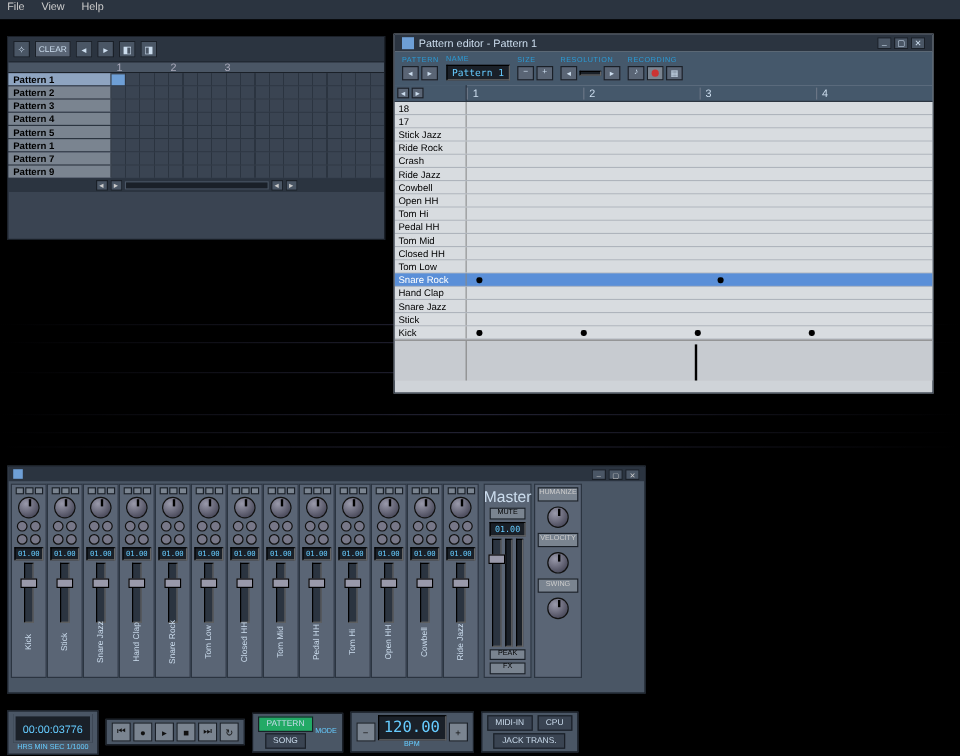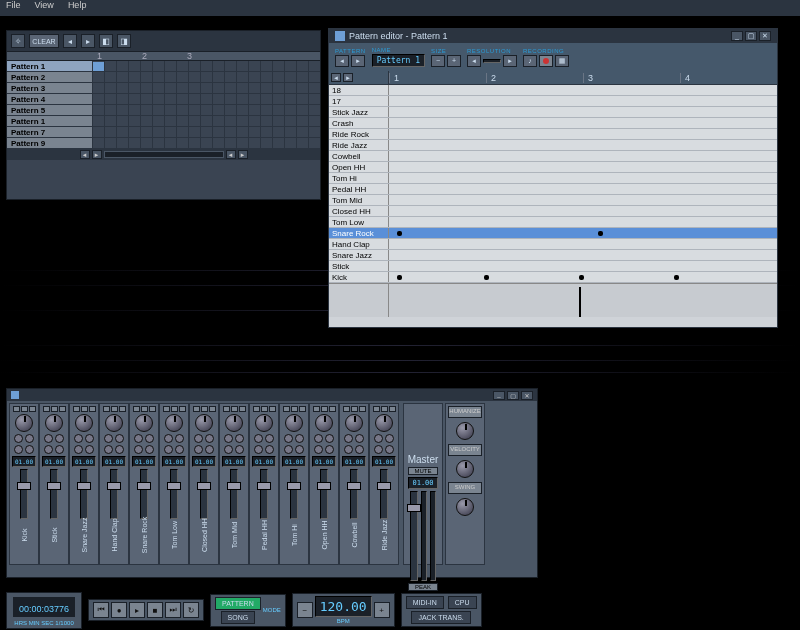--- a/index.html
+++ b/index.html
@@ -66,21 +66,21 @@
   .sb{width:7px;height:6px;background:#7a8490;border:1px solid #1a2028;}
   .knob{width:18px;height:18px;border-radius:50%;background:radial-gradient(circle at 35% 30%,#99a,#334);border:1px solid #111;position:relative;}
   .knob::after{content:'';position:absolute;width:2px;height:6px;background:#000;top:1px;left:8px;}
   .small-knob{width:9px;height:9px;border-radius:50%;background:#778;border:1px solid #111;}
   .knob-row{display:flex;gap:2px;}
   .strip-lcd{background:#1a2028;color:#6cf;font-family:monospace;font-size:6px;width:24px;text-align:center;padding:1px 0;border:1px inset #111;}
   .fader-slot{width:8px;height:50px;background:#2b3440;border:1px inset #111;position:relative;}
   .fader{position:absolute;width:14px;height:8px;background:#99a;border:1px solid #000;left:-4px;top:12px;}
   .strip-name{font-size:7px;color:#cde;transform:rotate(-90deg);white-space:nowrap;width:12px;height:28px;display:flex;align-items:center;justify-content:center;}
   .master-strip{width:40px;background:#5a6575;border:1px solid #2b3440;margin-left:4px;padding:2px;display:flex;flex-direction:column;align-items:center;gap:2px;}
-  .master-label{font-size:10px;color:#cde;margin-top:48px;}
+  .master-label{font-size:13px;color:#cde;}
   .mst-btn{width:30px;height:10px;background:#7a8490;border:1px solid #1a2028;font-size:6px;text-align:center;color:#000;cursor:pointer;}
   .master-lcd{background:#1a2028;color:#6cf;font-family:monospace;font-size:7px;width:30px;text-align:center;border:1px inset #111;padding:1px;}
   .master-fader-area{display:flex;gap:3px;align-items:flex-end;}
   .meter{width:6px;height:90px;background:#1a2028;border:1px inset #111;}
   .side-ctrl{width:40px;background:#5a6575;border:1px solid #2b3440;margin-left:2px;padding:2px;display:flex;flex-direction:column;align-items:center;gap:4px;}
   .side-btn{width:34px;height:12px;background:#7a8490;border:1px solid #1a2028;font-size:6px;text-align:center;padding-top:1px;cursor:pointer;}
 
   
   .transport { position:absolute; bottom:4px; left:6px; right:6px; height:32px; display:flex; gap:6px; align-items:center;}
   .tp-lcd{ background:#1a2028; color:#6cf; font-family:monospace; font-size:14px; padding:2px 6px; border:2px solid #4a5665; }
@@ -237,25 +237,25 @@
         </div>
         <div class="track-row">
           <div class="track-name">17</div>
           <div class="track-grid"></div>
         </div>
         <div class="track-row">
           <div class="track-name">Stick Jazz</div>
           <div class="track-grid"></div>
         </div>
         <div class="track-row">
+          <div class="track-name">Ride Rock</div>
+          <div class="track-grid"></div>
+        </div>
+        <div class="track-row">
           <div class="track-name">Crash</div>
-          <div class="track-grid"></div>
-        </div>
-        <div class="track-row">
-          <div class="track-name">Ride Rock</div>
           <div class="track-grid"></div>
         </div>
         <div class="track-row">
           <div class="track-name">Ride Jazz</div>
           <div class="track-grid"></div>
         </div>
         <div class="track-row">
           <div class="track-name">Cowbell</div>
           <div class="track-grid"></div>
         </div>

